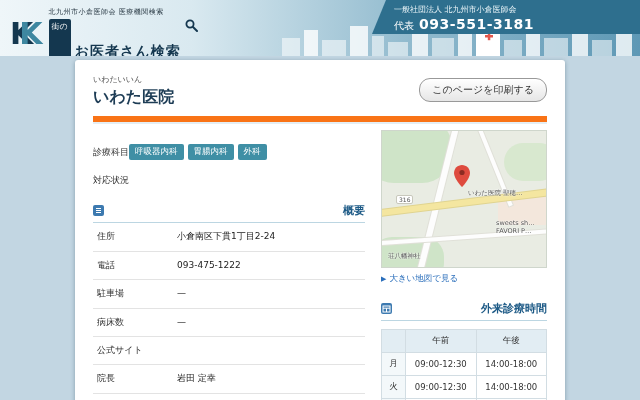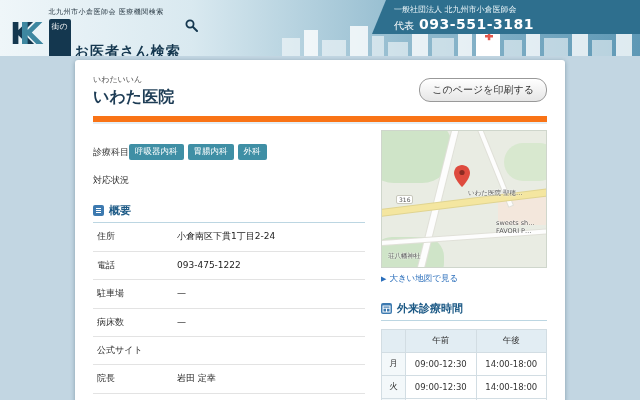--- a/index.html
+++ b/index.html
@@ -54,21 +54,21 @@
   .col-right{ width:166px; }
   
   .meta-row{ display:flex; align-items:center; font-size:9px; margin-top:14px; }
   .meta-label{ color:#333; }
   .badges{ display:flex; gap:4px; }
   .badge{ background:#3f8fa5; color:#fff; font-size:8.5px; padding:2px 6px; border-radius:2px; }
   
   .section-heading{
     display:flex; align-items:center; gap:5px; margin-top:16px;
     color:#1d5a86; font-size:11px; font-weight:bold;
-    padding-bottom:4px; border-bottom:1px solid #bcd6e2;
+    padding-bottom:4px; border-bottom:1px solid #bcd6e2;justify-content:space-between;
   }
   
   .info-table{ width:100%; border-collapse:collapse; font-size:9px; }
   .info-table th{
     width:80px; text-align:left; font-weight:normal; color:#333;
     padding:7px 4px; border-bottom:1px solid #e3e3e3; vertical-align:top;
   }
   .info-table td{ padding:7px 4px; border-bottom:1px solid #e3e3e3; color:#222; line-height:1.5; }
   
   .map{

